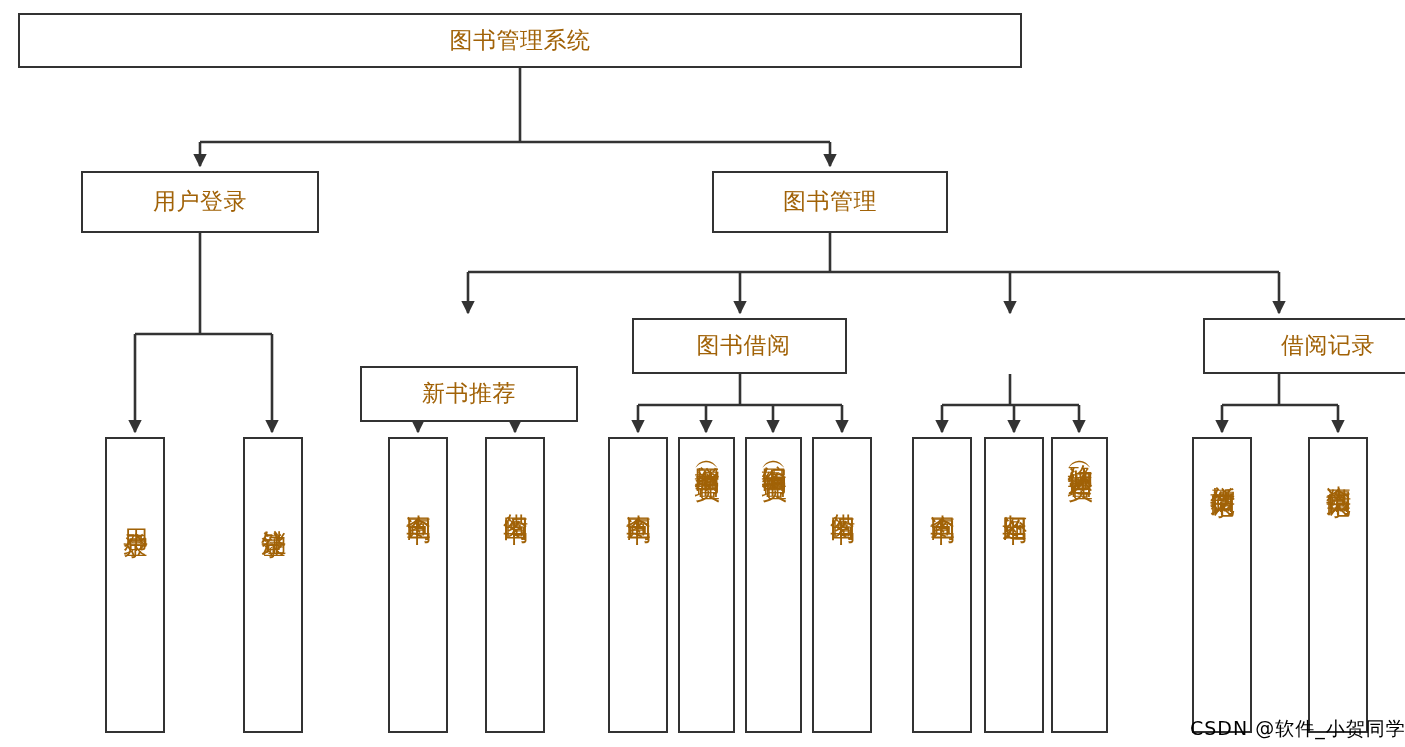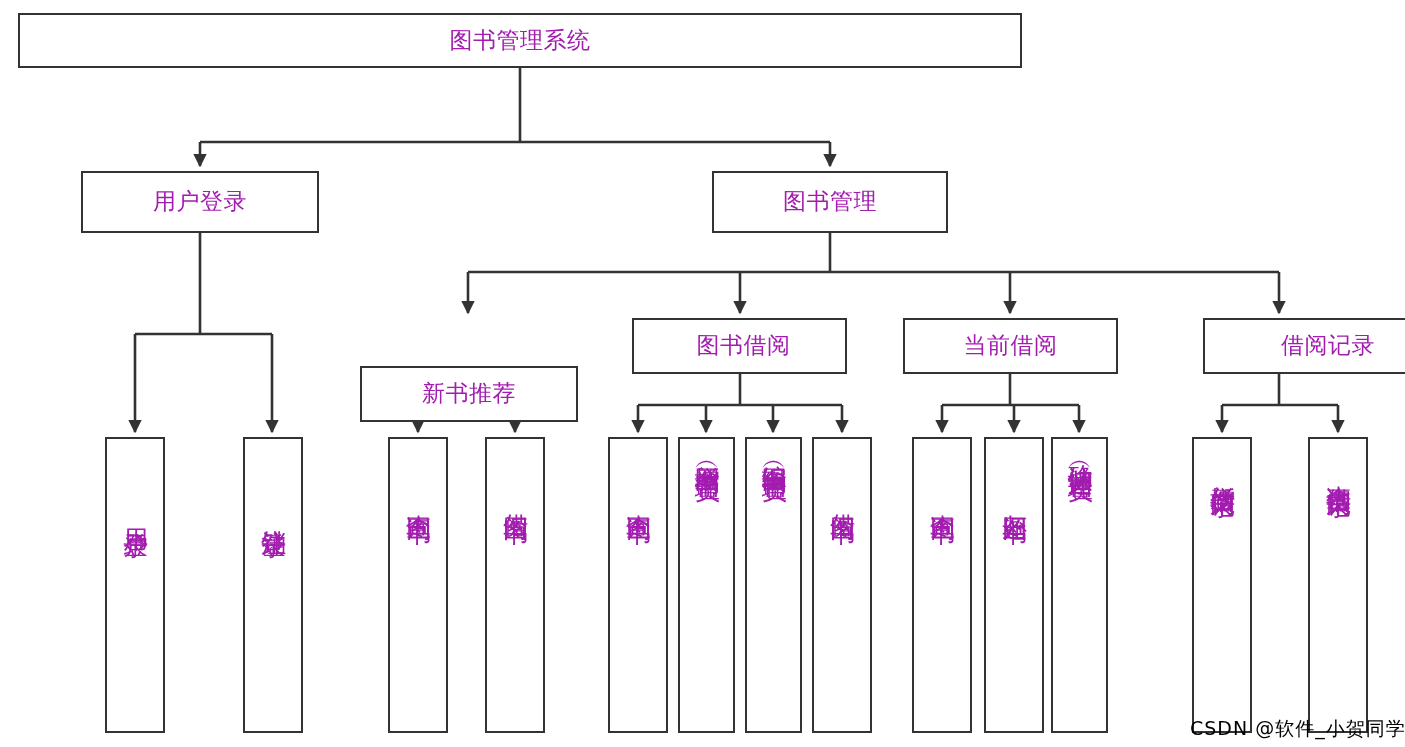--- a/index.html
+++ b/index.html
@@ -27,21 +27,21 @@
     pointer-events: none;
   }
   .node {
     position: absolute;
     box-sizing: border-box;
     border: 2.5px solid #333333;
     background: #ffffff;
     display: flex;
     align-items: center;
     justify-content: center;
-    color: #a21caf;
+    color: #a16207;
   }
   .node .label {
     display: block;
     text-align: center;
     line-height: 1.18;
     letter-spacing: 0.5px;
   }
   .node.horiz .label {
     font-size: 23px;
     writing-mode: horizontal-tb;
@@ -136,23 +136,20 @@
   <div class="node horiz" style="left:712px; top:171px; width:236px; height:62px;">
     <span class="label">图书管理</span>
   </div>
 
   <div class="node horiz" style="left:360px; top:318px; width:218px; height:56px;margin-top:48px;">
     <span class="label">新书推荐</span>
   </div>
   <div class="node horiz" style="left:632px; top:318px; width:215px; height:56px;padding-left:8px;">
     <span class="label">图书借阅</span>
   </div>
-  <div class="node horiz" style="left:903px; top:318px; width:215px; height:56px;">
-    <span class="label">当前借阅</span>
-  </div>
   <div class="node horiz" style="left:1170px; top:318px; width:250px; height:56px;margin-left:33px;">
     <span class="label">借阅记录</span>
   </div>
 
   <div class="node leaf" style="left:105px; top:437px; width:60px; height:296px; padding-top:70px;">
     <span class="label">用户登录</span>
   </div>
   <div class="node leaf" style="left:243px; top:437px; width:60px; height:296px; padding-top:70px;">
     <span class="label">注销登录</span>
   </div>

